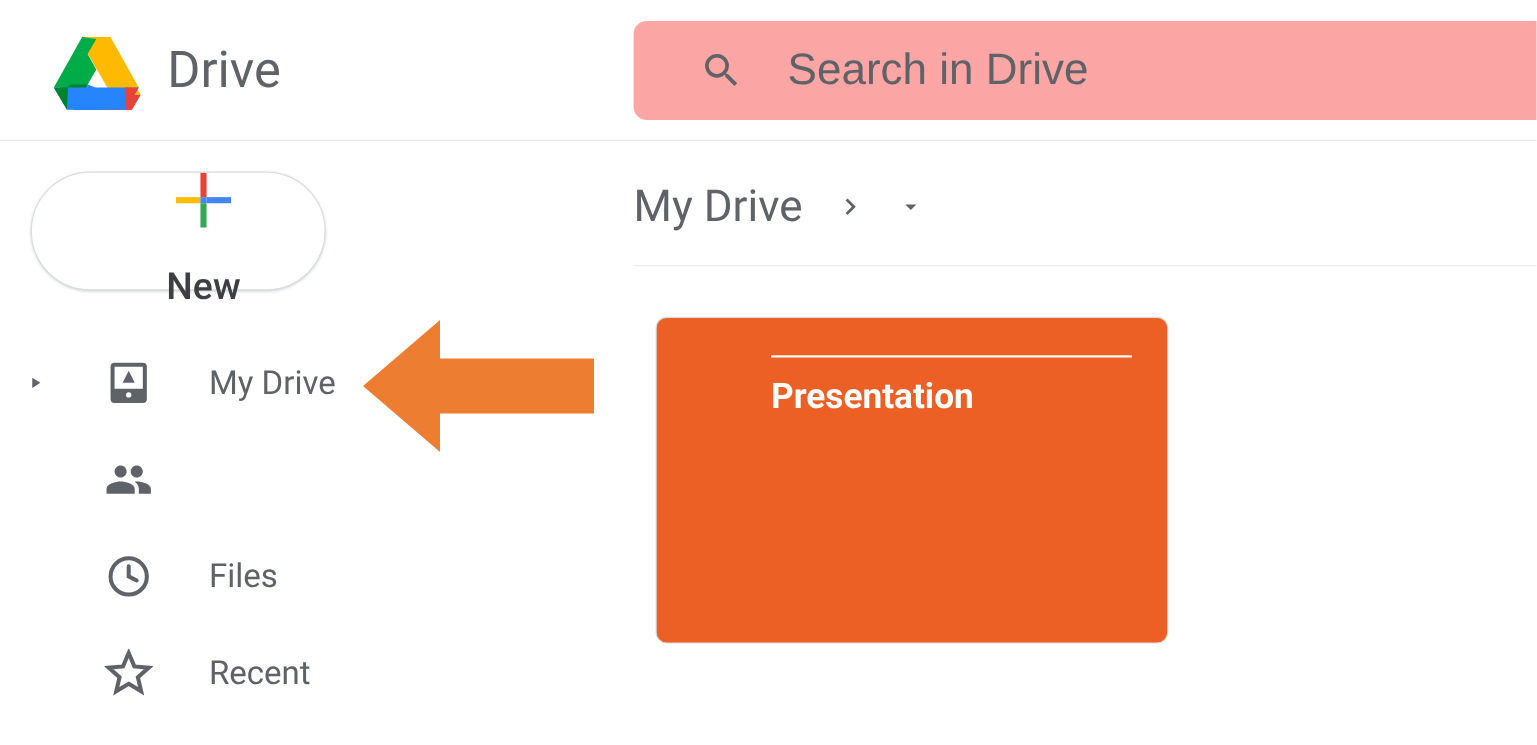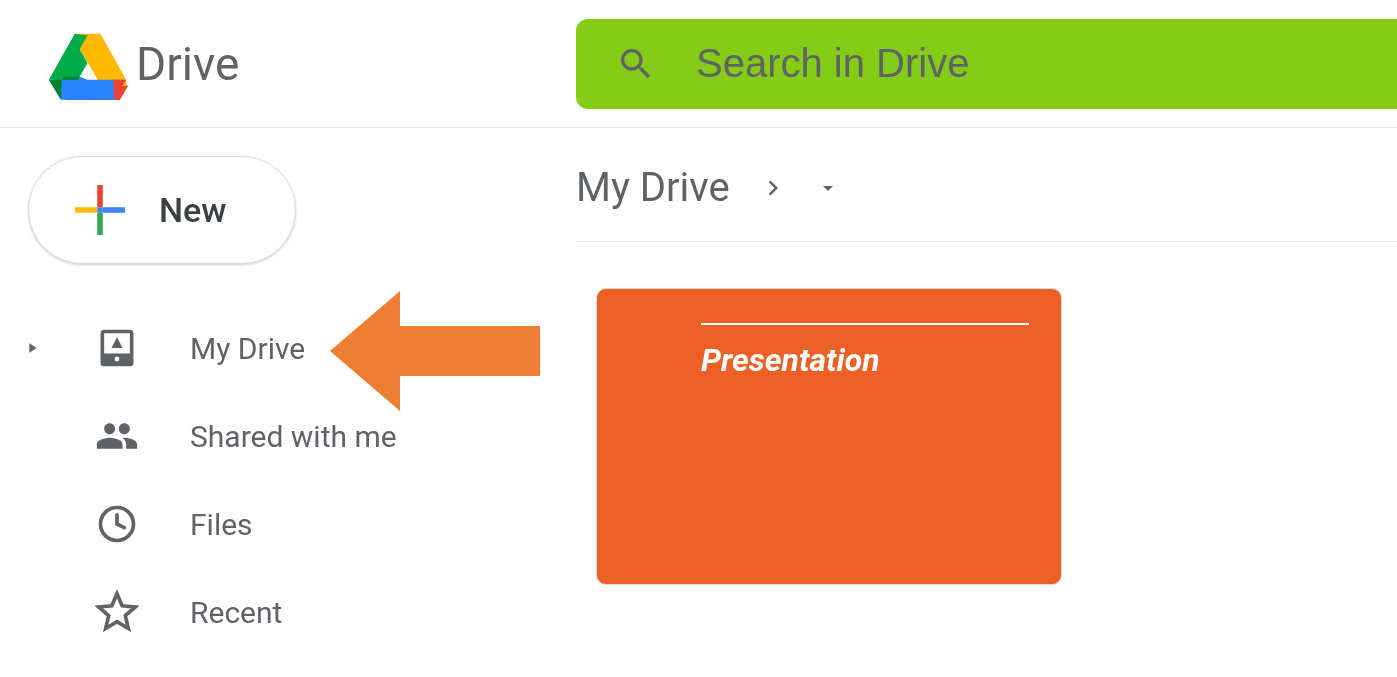--- a/index.html
+++ b/index.html
@@ -1,38 +1,39 @@
 <!DOCTYPE html>
 <html><head>
 <meta charset="utf-8">
 <style>
   * { box-sizing: border-box; margin: 0; padding: 0; }
   html, body { width: 1397px; height: 677px; font-family: "Google Sans", Roboto, Arial, sans-serif; background:#fff; color:#3c4043; overflow:hidden;}
   .header {
     display:flex; align-items:center; height:128px; border-bottom:1px solid #e4e6e8;
     padding-left:48px;
   }
-  .logo-block { display:flex; align-items:center; gap:8px; width:528px;}
+  .logo-block { display:flex; align-items:center; gap:24px; width:528px;}
   .logo-block .title { font-size:46px; color:#5f6368; font-weight:400;}
   .search {
-    flex:1; height:90px; background:#84cc16; border-radius:12px 0 0 12px;
-    display:flex; align-items:center; padding-left:40px; gap:40px;
+    flex:1; height:90px; background:#fca5a5; border-radius:12px 0 0 12px;
+    display:flex; align-items:center; padding-left:60px; gap:40px;
     margin-right:0;
   }
   .search input {
     border:none; background:transparent; font-size:40px; color:#5f6368; outline:none; width:100%;
   }
   .search input::placeholder { color:#5f6368; }
   .body { display:flex; height:calc(677px - 128px); }
   .sidebar { width:576px; padding-top:28px; position:relative;}
   .new-btn {
     margin-left:28px; width:268px; height:108px; border:1px solid #dadce0; border-radius:54px;
     background:#fff; display:flex; align-items:center; gap:34px; padding-left:46px;
     box-shadow:0 1px 3px rgba(60,64,67,.15), 0 1px 2px rgba(60,64,67,.1);
     cursor:pointer;
+    flex-direction:column;
   }
   .new-btn .lbl { font-size:34px; color:#3c4043; font-weight:500;}
   .nav { margin-top:40px; }
   .nav-item {
     display:flex; align-items:center; height:88px; padding-left:24px; gap:50px;
     cursor:pointer; font-size:30px; color:#5f6368;
   }
   .nav-item .expand { width:20px; text-align:center; color:#5f6368; font-size:18px;}
   .nav-item .iconwrap { width:46px; display:flex; justify-content:center; }
   .arrow-annot {
@@ -46,21 +47,21 @@
   .breadcrumb .current { color:#3c4043; display:flex; align-items:center; gap:16px;}
   .section-label { margin-top:46px; font-size:28px; color:#5f6368; font-weight:500; padding-left:24px;}
   .file-grid { margin-top:46px; padding-left:20px;}
   .file-card {
     width:466px; height:297px; border:1px solid #dadce0; border-radius:10px;
     background:#ec6025; overflow:hidden; position:relative; cursor:pointer;
   }
   .file-card .inner-title {
     position:absolute; top:34px; left:104px; right:32px;
     border-top:2px solid #fff; padding-top:16px;
-    color:#fff; font-size:32px; font-weight:700;font-style:italic;
+    color:#fff; font-size:32px; font-weight:700;
   }
   
   svg { display:block; }
 </style>
 </head>
 <body>
 
 <div class="header">
   <div class="logo-block">
     <span>
@@ -134,21 +135,20 @@
         <span>My Drive</span>
       </div>
 
       <div class="nav-item">
         <span class="expand"></span>
         <span class="iconwrap">
           <svg width="44" height="44" viewBox="0 0 24 24" fill="#5f6368">
             <path d="M16 11c1.66 0 2.99-1.34 2.99-3S17.66 5 16 5s-3 1.34-3 3 1.34 3 3 3zm-8 0c1.66 0 2.99-1.34 2.99-3S9.66 5 8 5 5 6.34 5 8s1.34 3 3 3zm0 2c-2.33 0-7 1.17-7 3.5V19h14v-2.5C15 14.17 10.33 13 8 13zm8 0c-.29 0-.62.02-.97.05 1.16.84 1.97 1.97 1.97 3.45V19h6v-2.5c0-2.33-4.67-3.5-7-3.5z"></path>
           </svg>
         </span>
-        <span>Shared with me</span>
       </div>
 
       <div class="nav-item">
         <span class="expand"></span>
         <span class="iconwrap">
           <svg width="44" height="44" viewBox="0 0 24 24" fill="none" stroke="#5f6368" stroke-width="2">
             <circle cx="12" cy="12" r="9"></circle>
             <path d="M12 7v5l4 2" stroke-linecap="round"></path>
           </svg>
         </span>

